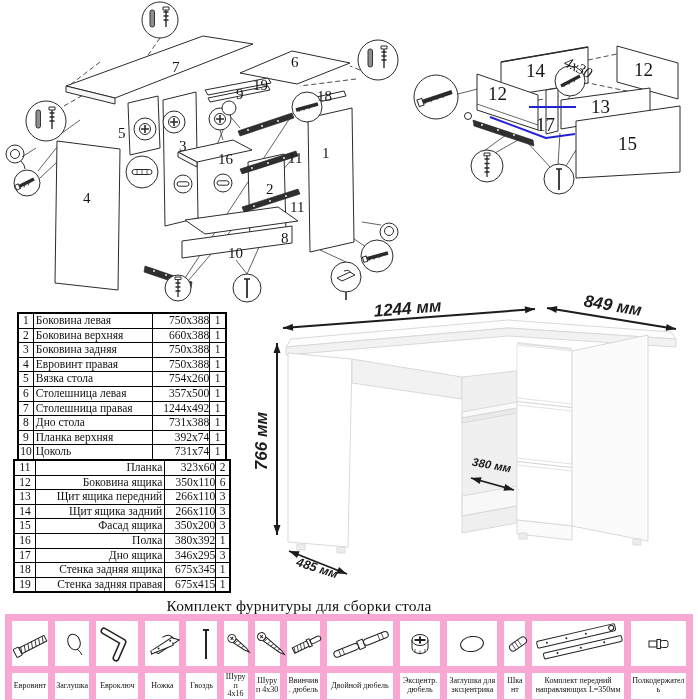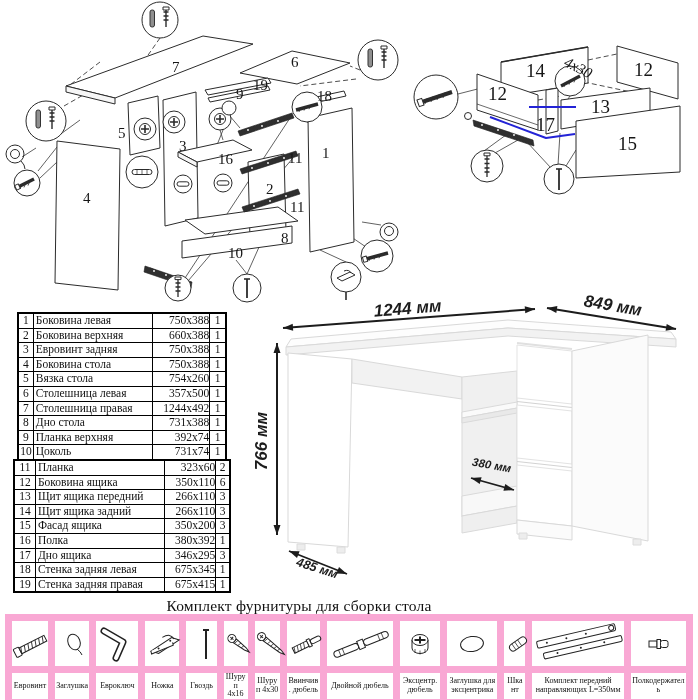--- a/index.html
+++ b/index.html
@@ -14,21 +14,21 @@
   table{border-collapse:collapse;}
   .parts{position:absolute;table-layout:fixed;background:#fff;}
   .parts td{border:1px solid #000;font-size:11.5px;line-height:13.6px;height:13.6px;
             padding:0 2px;white-space:nowrap;overflow:hidden;}
   .parts{border:2px solid #000;}
   .parts td.num{text-align:center;padding:0;}
   .parts td.size{text-align:right;padding:0;}
   .parts td.qty{text-align:center;padding:0;}
   .parts1{left:17px;top:312px;width:210px;}
   .parts2{left:13px;top:459px;width:218px;}
-  .parts2 td.name{text-align:left;}
+  .parts2 td.name{text-align:right;}
 
   
   .hwtitle{position:absolute;left:0;top:597px;width:598px;text-align:center;
            font-size:15.5px;letter-spacing:.2px;}
   .hw{position:absolute;left:5px;top:614px;width:688px;table-layout:fixed;border:2px solid #000;}
   .hw td{border:7px solid #f9a8d4;text-align:center;vertical-align:middle;padding:0;}
   .hw .ico td{height:45px;}
   .hw .lab td{font-size:8px;line-height:8.6px;height:18px;padding:0 1px;word-wrap:break-word;}
   .hw .cnt td{font-size:15px;height:19px;}
   .hw svg{display:block;margin:0 auto;}
@@ -292,27 +292,27 @@
           <td class="qty">1</td>
         </tr>
     <tr>
           <td class="num">2</td>
           <td class="name">Боковина верхняя</td>
           <td class="size">660x388</td>
           <td class="qty">1</td>
         </tr>
     <tr>
           <td class="num">3</td>
-          <td class="name">Евровинт задняя</td>
+          <td class="name">Боковина задняя</td>
           <td class="size">750x388</td>
           <td class="qty">1</td>
         </tr>
     <tr>
           <td class="num">4</td>
-          <td class="name">Боковина стола</td>
+          <td class="name">Евровинт правая</td>
           <td class="size">750x388</td>
           <td class="qty">1</td>
         </tr>
     <tr>
           <td class="num">5</td>
           <td class="name">Вязка стола</td>
           <td class="size">754x260</td>
           <td class="qty">1</td>
         </tr>
     <tr>
@@ -393,21 +393,21 @@
           <td class="qty">1</td>
         </tr>
     <tr>
           <td class="num">17</td>
           <td class="name">Дно ящика</td>
           <td class="size">346x295</td>
           <td class="qty">3</td>
         </tr>
     <tr>
           <td class="num">18</td>
-          <td class="name">Стенка задняя левая</td>
+          <td class="name">Стенка задняя ящика</td>
           <td class="size">675x345</td>
           <td class="qty">1</td>
         </tr>
     <tr>
           <td class="num">19</td>
           <td class="name">Стенка задняя правая</td>
           <td class="size">675x415</td>
           <td class="qty">1</td>
         </tr>
   </tbody>

